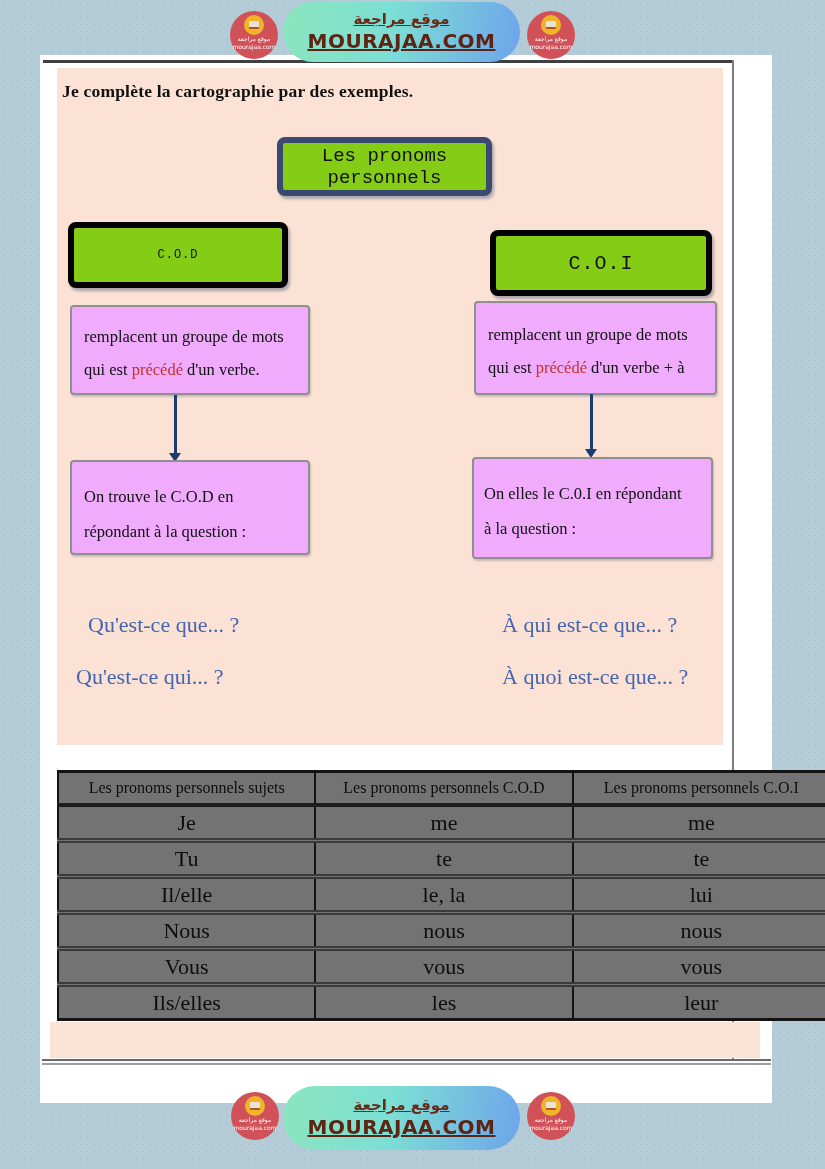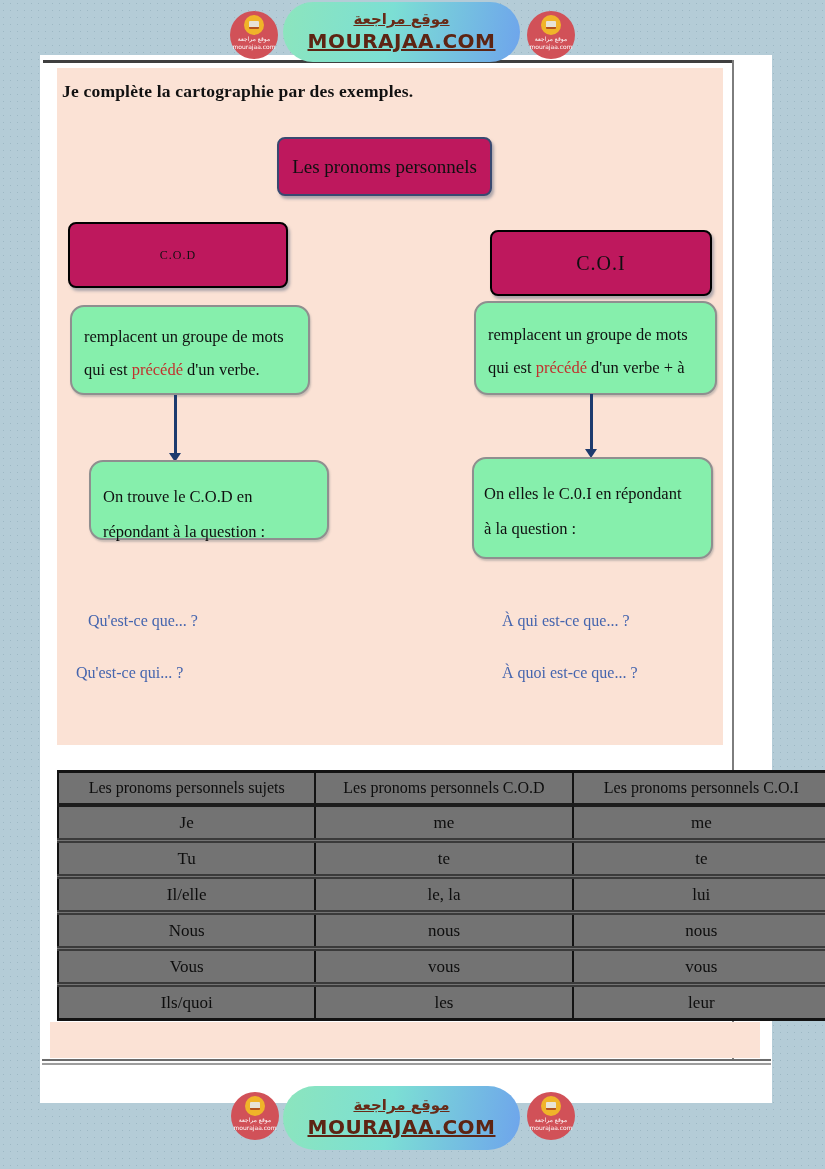--- a/index.html
+++ b/index.html
@@ -17,61 +17,61 @@
   .frame-right  { position:absolute; left:692px;top:5px;    width:2px;   height:1001px; background:#7d7d7d; }
   .frame-bottom { position:absolute; left:2px;  top:1004px; width:729px; height:6px;
                   border-top:2px solid #6b6b6b; border-bottom:2px solid #9d9d9d; background:#fbfbfb; box-sizing:border-box; }
   .panel  { position:absolute; left:17px; top:13px;  width:666px; height:677px; background:#fbe2d5; }
   .strip  { position:absolute; left:10px; top:967px; width:710px; height:36px;  background:#fbe2d5; }
 
   .title { position:absolute; left:22px; top:26px; font-size:17.5px; font-weight:bold; color:#111; letter-spacing:.2px; }
 
   
   .node {
-    position:absolute; background:#be185d; border:2px solid #000000; border-radius:8px;
+    position:absolute; background:#84cc16; border:6px solid #000000; border-radius:8px;
     display:flex; align-items:center; justify-content:center; text-align:center;
-    box-shadow:2px 3px 3px rgba(95,105,130,.5); color:#101010; box-sizing:border-box;
+    box-shadow:2px 3px 3px rgba(95,105,130,.5); color:#101010; box-sizing:border-box;font-family:Liberation Mono, monospace;
   }
   .node-root { left:237px; top:82px;  width:215px; height:59px; font-size:19px; border-color:#394970; }
   .node-cod  { left:28px;  top:167px; width:220px; height:66px; font-size:12px; letter-spacing:1px; }
   .node-coi  { left:450px; top:167px; width:222px; height:66px; font-size:20px; letter-spacing:1px;margin-top:8px; }
 
   .textbox {
-    position:absolute; background:#86efac; border:2px solid #8f8f8f; border-radius:14px;
+    position:absolute; background:#f0abfc; border:2px solid #8f8f8f; border-radius:4px;
     font-size:16.5px; color:#101010; white-space:pre-line; box-sizing:border-box;
     box-shadow:1px 2px 2px rgba(140,140,140,.45);
   }
   .rule-cod { left:30px;  top:250px; width:240px; height:90px;  padding:13px 12px 0; line-height:2.0; }
   .rule-coi { left:434px; top:246px; width:243px; height:94px;  padding:15px 12px 0; line-height:2.0; }
-  .find-cod { left:30px;  top:405px; width:240px; height:80px;  padding:18px 12px 0; line-height:2.1;margin-left:19px; }
+  .find-cod { left:30px;  top:405px; width:240px; height:95px;  padding:18px 12px 0; line-height:2.1; }
   .find-coi { left:432px; top:402px; width:241px; height:102px; padding:18px 10px 0; line-height:2.1; }
   .hl { color:#c0322e; }
 
   .arrow { position:absolute; width:13px; }
   .arrow .shaft { position:absolute; left:5px; top:0; width:3px; background:#1d3b6e; }
   .arrow .head  { position:absolute; left:0; bottom:0; width:0; height:0;
                   border-left:6.5px solid transparent; border-right:6.5px solid transparent; border-top:9px solid #1d3b6e; }
   .arrow-cod { left:129px; top:340px; height:67px; }
   .arrow-coi { left:545px; top:339px; height:64px; }
   .arrow-cod .shaft { height:58px; } .arrow-coi .shaft { height:55px; }
 
-  .question { position:absolute; font-size:16px; color:#4565ae; }
+  .question { position:absolute; font-size:22px; color:#4565ae; }
   .q-cod-1 { left:48px;  top:557px; } .q-cod-2 { left:36px;  top:609px; }
   .q-coi-1 { left:462px; top:557px; } .q-coi-2 { left:462px; top:609px; }
 
   
   .tbl-wrap { position:absolute; left:17px; top:715px; }
   table.pronouns { border-collapse:collapse; table-layout:fixed; width:774px; background:#737373;
                    border:3px solid #131313; border-left-width:2px; border-right-width:2px; }
   table.pronouns th, table.pronouns td {
     text-align:center; vertical-align:middle; border-left:2px solid #131313; border-right:2px solid #131313;
     font-weight:normal; color:#0d0d0d; padding:0;
   }
   table.pronouns th { height:30px; font-size:16px; border-bottom:4px solid #1c1c1c; }
-  table.pronouns td { height:31px; font-size:17px; }
+  table.pronouns td { height:31px; font-size:22px; }
   table.pronouns tbody tr + tr td { border-top:5px double #3a3a3a; }
 
   
   .pill {
     position:absolute; width:237px; border-radius:32px; z-index:3;
     background:linear-gradient(100deg,#8ce5bd 0%,#7cdfd4 45%,#6ea4ec 100%);
     display:flex; flex-direction:column; align-items:center; justify-content:center;
     font-family:"DejaVu Sans","Liberation Sans",sans-serif;
   }
   .pill-top { left:283px; top:2px; height:60px; }
@@ -181,21 +181,21 @@
             <td>Nous</td>
             <td>nous</td>
             <td>nous</td>
           </tr>
           <tr>
             <td>Vous</td>
             <td>vous</td>
             <td>vous</td>
           </tr>
           <tr>
-            <td>Ils/quoi</td>
+            <td>Ils/elles</td>
             <td>les</td>
             <td>leur</td>
           </tr>
         </tbody>
       </table>
     </div>
   </div>
 
   <div class="logo logo-bl">
     <div class="badge">

